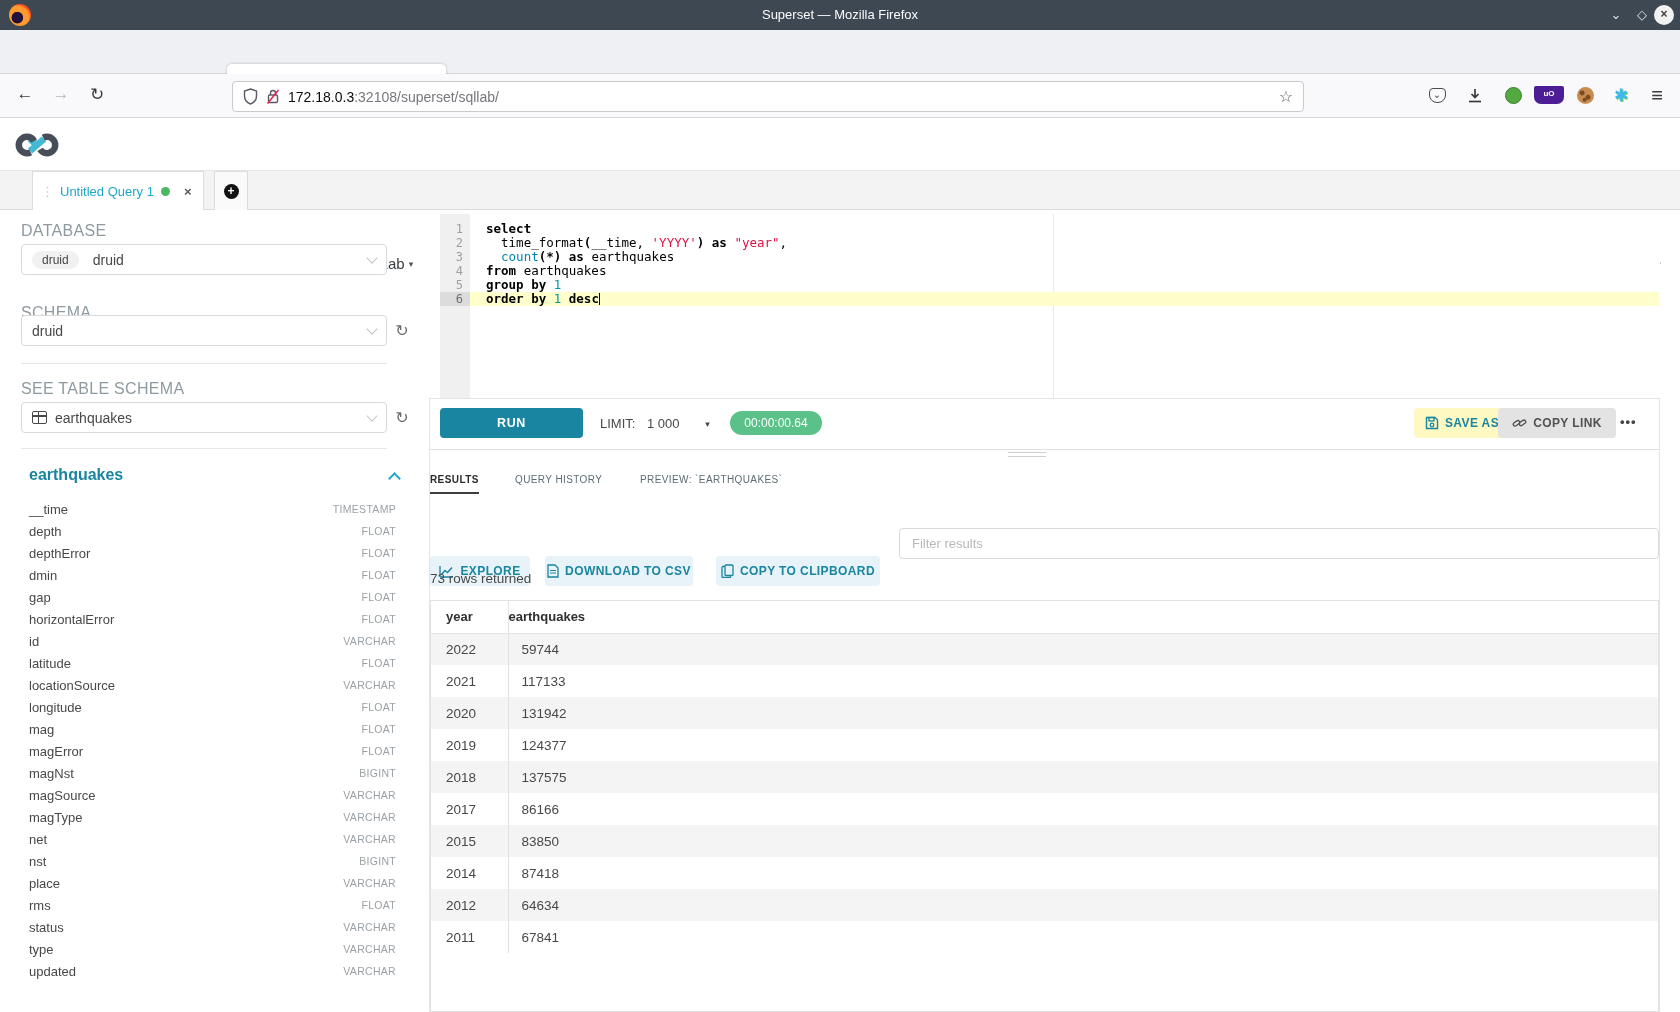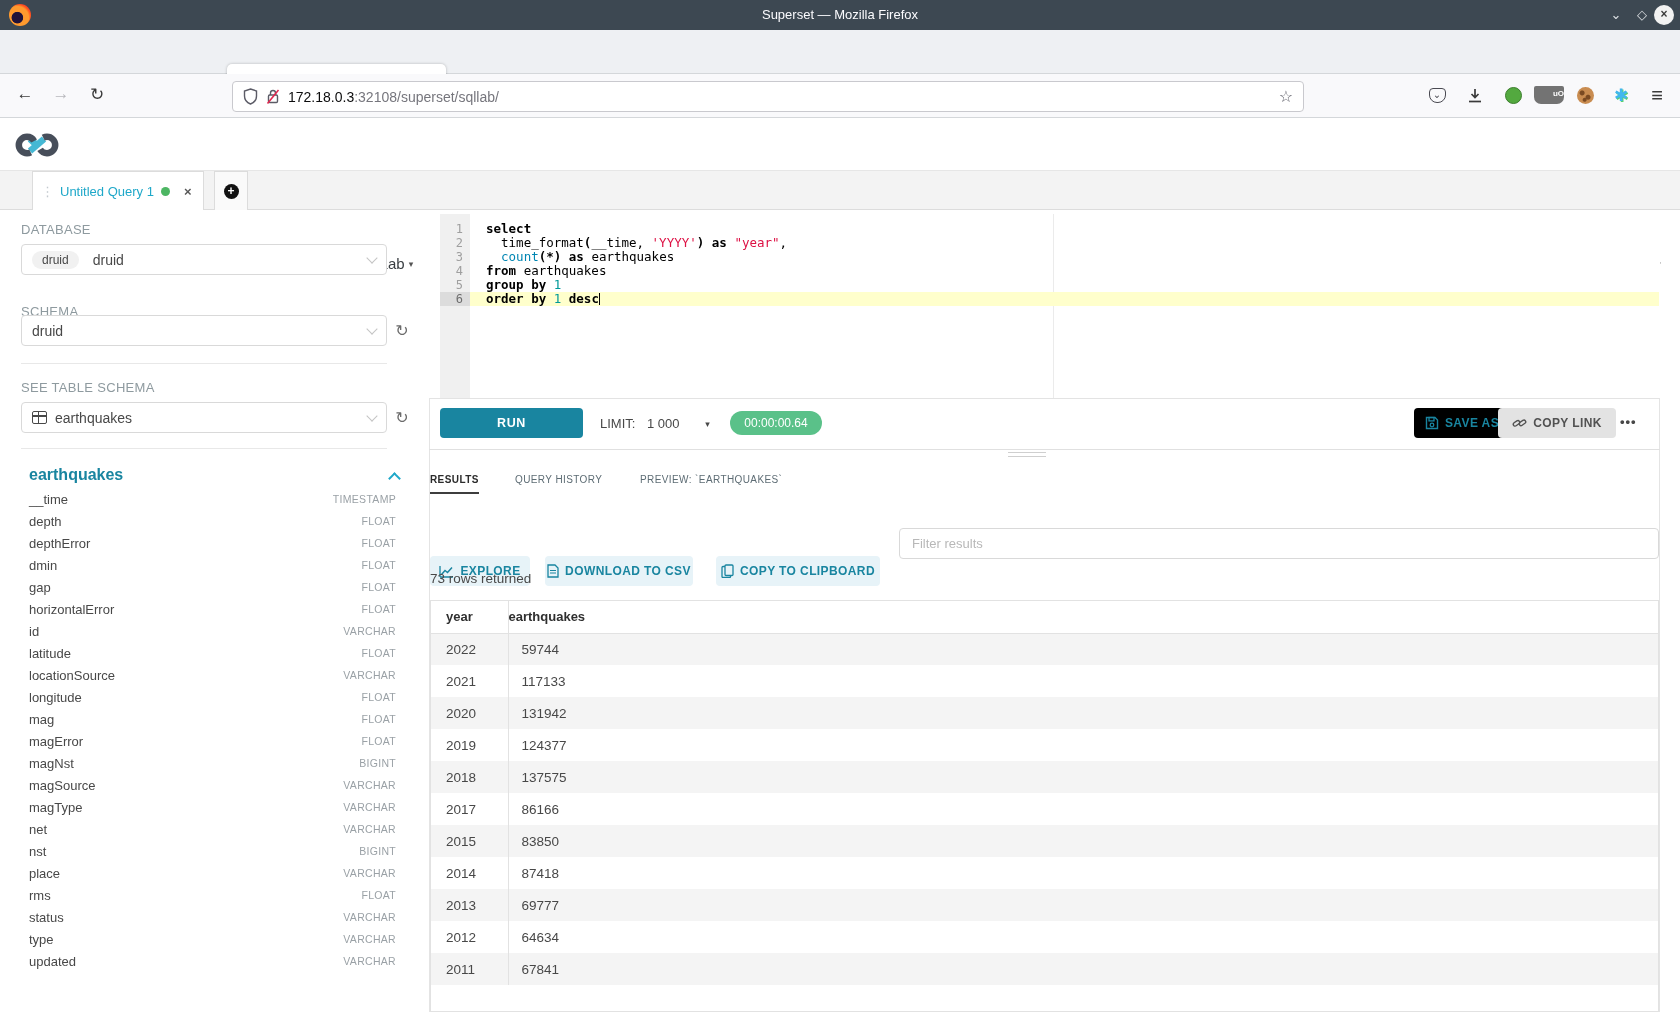--- a/index.html
+++ b/index.html
@@ -33,22 +33,22 @@
   .navglyph.disabled { color:#b7b7bc; }
   .urlbar { left:232px; top:81px; width:1072px; height:31px; background:#fff; border:1px solid #c9c9ce; border-radius:4px;
     display:flex; align-items:center; padding:0 10px; }
   .urlbar .sep { width:8px; }
   .url-text { font-size:14px; color:#0c0c0d; margin-left:8px; flex:1; white-space:nowrap; }
   .url-text .rest { color:#76767d; }
   .star { font-size:16px; color:#5b5b66; }
   .tbicon { top:80px; width:30px; height:30px; display:flex; align-items:center; justify-content:center; }
   .hamburger { font-size:20px; color:#3a3a3a; }
   .dot-badger { width:17px; height:17px; border-radius:50%; background:#53a93f; border:1px solid #3c7e2d; }
-  .shield-ublock { width:36px; height:18px; background:#737373; border-radius:2px 2px 7px 7px;
-    color:#fff; font-size:8px; text-align:right; line-height:16px; font-weight:bold; }
+  .shield-ublock { width:36px; height:18px; background:#4c1d95; border-radius:2px 2px 7px 7px;
+    color:#fff; font-size:8px; text-align:center; line-height:16px; font-weight:bold; }
   .cookie { width:17px; height:17px; border-radius:50%; background:#c98c50;
     background-image:radial-gradient(circle at 30% 35%, #7a4a22 0 2px, transparent 3px),
       radial-gradient(circle at 65% 60%, #7a4a22 0 2px, transparent 3px),
       radial-gradient(circle at 45% 75%, #7a4a22 0 1.5px, transparent 2.5px); }
   .snowflake { font-size:17px; color:#41b7ee; text-shadow:1px 1px 0 #59d06f; }
 
   
   .app-nav { left:0; top:118px; width:1680px; height:53px; background:#fff; border-bottom:1px solid #e6e6e6; }
   .brand-text { left:64px; top:131px; font-size:21px; font-weight:bold; color:#484d57; letter-spacing:.2px; }
   .nav-item { top:137px; font-size:15px; color:#393e42; }
@@ -63,36 +63,36 @@
   .qtab .drag { color:#c3c9cf; font-size:13px; margin:0 6px 0 8px; }
   .qtab .qlabel { color:#1fa8c9; font-size:13px; }
   .qtab .statusdot { width:9px; height:9px; border-radius:50%; background:#4db663; margin-left:7px; }
   .qtab .qclose { margin-left:14px; color:#585858; font-size:13px; font-weight:bold; }
   .qtab-add { left:214px; top:171px; width:34px; height:39px; background:#fafafa;
     border:1px solid #dcdcdc; border-bottom:none; display:flex; align-items:center; justify-content:center; }
   .plus-circle { width:15px; height:15px; background:#121212; border-radius:50%; color:#fff; font-size:12px;
     text-align:center; line-height:14px; font-weight:bold; }
 
   
-  .fieldlabel { left:21px; width:300px; font-size:13px; color:#8e9a9f; letter-spacing:.3px; }
+  .fieldlabel { left:21px; width:300px; font-size:16px; color:#8e9a9f; letter-spacing:.3px; }
   .selectbox { left:21px; width:366px; height:31px; border:1px solid #d9d9d9; border-radius:4px; background:#fff;
     display:flex; align-items:center; padding:0 10px; }
   .selectbox .val { font-size:14px; color:#484848; }
   .pill { background:#f1f1f1; border-radius:10px; font-size:12px; color:#484848; padding:2px 10px; margin-right:14px; }
   .chev { width:8px; height:8px; border-right:1.6px solid #c4c4c4; border-bottom:1.6px solid #c4c4c4;
     transform:rotate(45deg); margin-left:auto; margin-bottom:3px; }
   .refresh { font-size:16px; color:#6b6b6b; width:20px; text-align:center; }
   .divider-h { left:21px; width:366px; height:1px; background:#e8e8e8; }
   .tbl-ic { width:15px; height:13px; border:1.5px solid #484848; border-radius:2px; margin-right:8px; position:relative; }
   .tbl-ic:before { content:""; position:absolute; left:0; top:3px; width:100%; height:1.5px; background:#484848; }
   .tbl-ic:after  { content:""; position:absolute; left:4.5px; top:0; width:1.5px; height:100%; background:#484848; }
   .schema-header { left:29px; top:466px; width:360px; font-size:16px; font-weight:bold; color:#1985a0; }
   .collapse-chev { left:390px; top:474px; width:9px; height:9px; border-right:2px solid #1fa8c9; border-top:2px solid #1fa8c9;
     transform:rotate(-45deg); }
-  .column-list { left:29px; top:488px; width:367px; }
+  .column-list { left:29px; top:498px; width:367px; }
   .col-row { height:22px; display:flex; align-items:center; }
   .col-name { font-size:13px; color:#484848; }
   .col-type { margin-left:auto; font-size:10.5px; color:#9aa1a6; letter-spacing:.3px; }
 
   
   .editor { left:429px; top:214px; width:1231px; height:184px; background:#fff; }
   .gutter { position:absolute; left:11px; top:0; width:30px; height:184px; background:#f0f0f0; padding-top:8px; }
   .gut-line { height:14px; font:12px/14px "DejaVu Sans Mono", monospace; color:#9f9f9f; text-align:right; padding-right:7px; }
   .gut-line.active { background:#dcdcdc; color:#6e6e6e; }
   .print-margin { position:absolute; left:624px; top:0; width:1px; height:184px; background:#ebebeb; }
@@ -110,21 +110,21 @@
   .pane-border-r { left:1659px; top:398px; width:1px; height:614px; background:#e4e4e4; }
   .ed-toolbar-top { left:430px; top:398px; width:1229px; height:1px; background:#e3e3e3; }
   .run-btn { left:440px; top:408px; width:143px; height:30px; background:#1985a0; border-radius:4px; color:#fff;
     font-size:12.5px; font-weight:bold; letter-spacing:.6px; text-align:center; line-height:30px; }
   .limit-wrap { left:600px; top:416px; font-size:13px; color:#484848; }
   .limit-caret { display:inline-block; font-size:9px; color:#484848; margin-left:22px; vertical-align:1px; }
   .timer-pill { left:730px; top:411px; width:92px; height:24px; background:#5ac189; border-radius:12px; color:#fff;
     font-size:12px; text-align:center; line-height:24px; }
   .btn { height:30px; border-radius:4px; display:flex; align-items:center; justify-content:center;
     font-size:12px; font-weight:bold; letter-spacing:.4px; }
-  .saveas-btn { left:1414px; top:408px; width:96px; background:#000000; color:#1985a0; }
+  .saveas-btn { left:1414px; top:408px; width:96px; background:#fef9c3; color:#1985a0; }
   .copylink-btn { left:1498px; top:408px; width:118px; background:#e3e3e3; color:#525252; }
   .btn svg { margin-right:6px; }
   .more-dots { left:1620px; top:414px; font-size:13px; font-weight:bold; color:#484848; letter-spacing:1px; }
   .split-handle-line { left:1008px; width:38px; height:1px; background:#cfcfcf; }
   .results-divider { left:429px; top:449px; width:1231px; height:1px; background:#e0e0e0; }
 
   
   .rtab { top:474px; font-size:10px; letter-spacing:.4px; color:#5d6c74; }
   .rtab.active { color:#2b2b2b; font-weight:bold; padding-bottom:7px; border-bottom:2px solid #3d3d3d; }
   .action-btn { top:528px; background:#e7f3f8; color:#1985a0; position:absolute;margin-top:28px; }
@@ -477,24 +477,20 @@
           </tr>
           <tr>
             <td>2015</td>
             <td>83850</td>
           </tr>
           <tr>
             <td>2014</td>
             <td>87418</td>
           </tr>
           <tr>
-            <td>2013</td>
-            <td>69777</td>
-          </tr>
-          <tr>
             <td>2012</td>
             <td>64634</td>
           </tr>
           <tr>
             <td>2011</td>
             <td>67841</td>
           </tr>
         </tbody>
     </table>
   </div>

